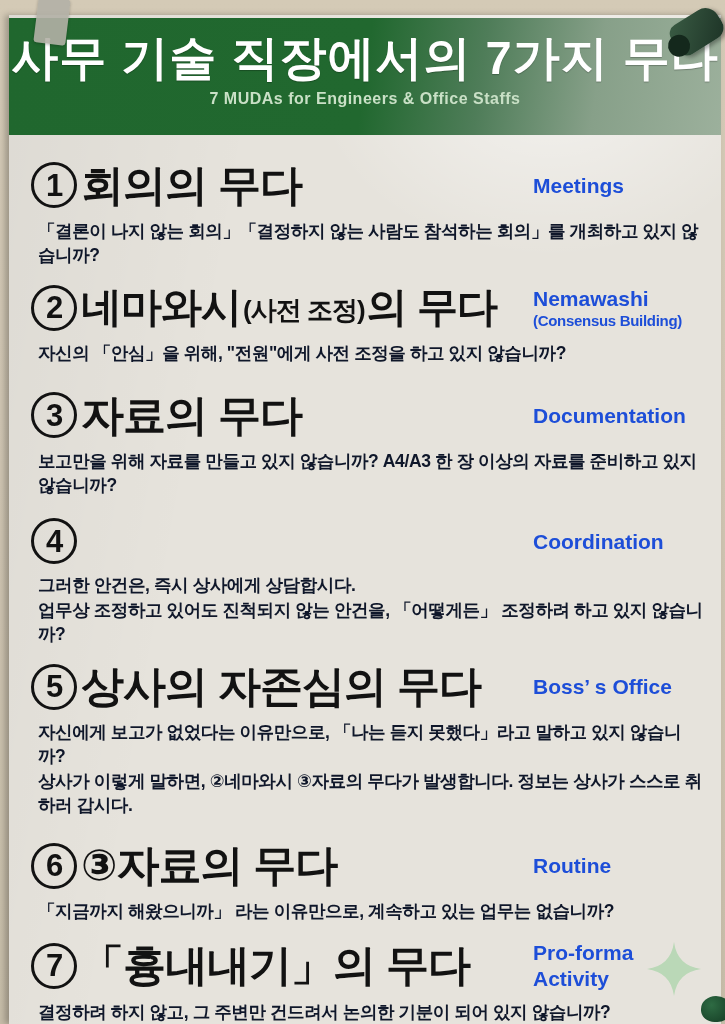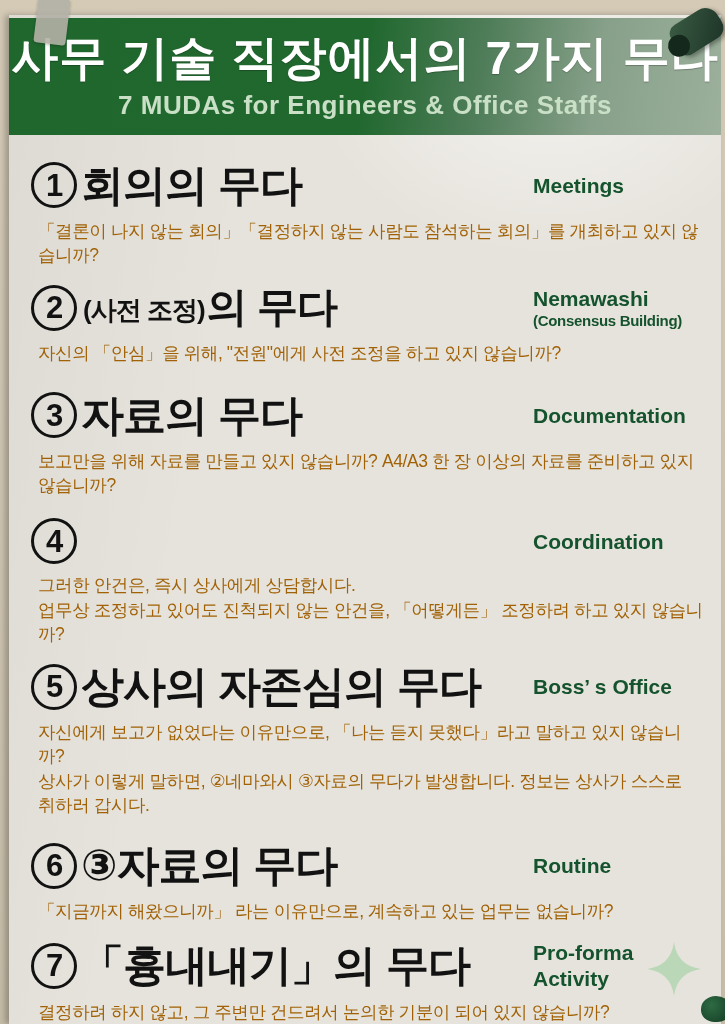--- a/index.html
+++ b/index.html
@@ -43,21 +43,21 @@
   .banner-title {
     font-size: 47px;
     font-weight: bold;
     letter-spacing: 1px;
     line-height: 1.1;
     text-shadow: 0 1px 1px rgba(0,0,0,.25);
     white-space: nowrap;
   }
   .banner-subtitle {
     margin-top: 6px;
-    font-size: 26px;
+    font-size: 16px;
     font-weight: bold;
     color: #c9e0c6;
     letter-spacing: .5px;
   }
 
   
   .content { position: relative; flex: 1; padding: 0 18px 0 22px; }
   .muda { position: relative; }
   .muda:nth-of-type(1) { margin-top: 26px; }
   .muda:nth-of-type(2) { margin-top: 17px; }
@@ -93,34 +93,34 @@
     margin-right: 4px;
   }
   .t-paren { font-size: 26px; font-weight: bold; margin: 8px 2px 2px; letter-spacing: -1px; }
   .t-paren:empty, .t-tail:empty { display: none; }
 
   .muda-en {
     flex: none;
     width: 172px;
     font-size: 21px;
     font-weight: bold;
-    color: #14532d;
+    color: #1d4ed8;
     line-height: 1.2;
     padding-left: 2px;
   }
   .muda-en span { display: block; }
   .muda-en .en-sub { font-size: 15px; letter-spacing: -0.3px; }
   .muda-en span:empty { display: none; }
 
   .muda-body {
     margin-top: 9px;
     padding-left: 7px;
     font-size: 17.5px;
-    font-weight: normal;
-    color: #a16207;
+    font-weight: bold;
+    color: #0f172a;
     letter-spacing: -0.4px;
     line-height: 1.38;
   }
   .muda-body span { display: block; }
 
   
   .tape {
     position: absolute;
     left: 36px; top: -2px;
     width: 32px; height: 46px;
@@ -197,20 +197,21 @@
         <p class="muda-body">
           <span>「결론이 나지 않는 회의」「결정하지 않는 사람도 참석하는 회의」를 개최하고 있지 않습니까?</span>
           <span></span>
         </p>
       </section>
 
       <section class="muda">
         <div class="muda-head">
           <h2 class="muda-title">
             <span class="num">2</span>
+            <span class="t-main">네마와시</span>
             <span class="t-paren">(사전 조정)</span>
             <span class="t-tail">의 무다</span>
           </h2>
           <div class="muda-en">
             <span>Nemawashi</span>
 
             <span class="en-sub">(Consensus Building)</span>
           </div>
         </div>
         <p class="muda-body">

